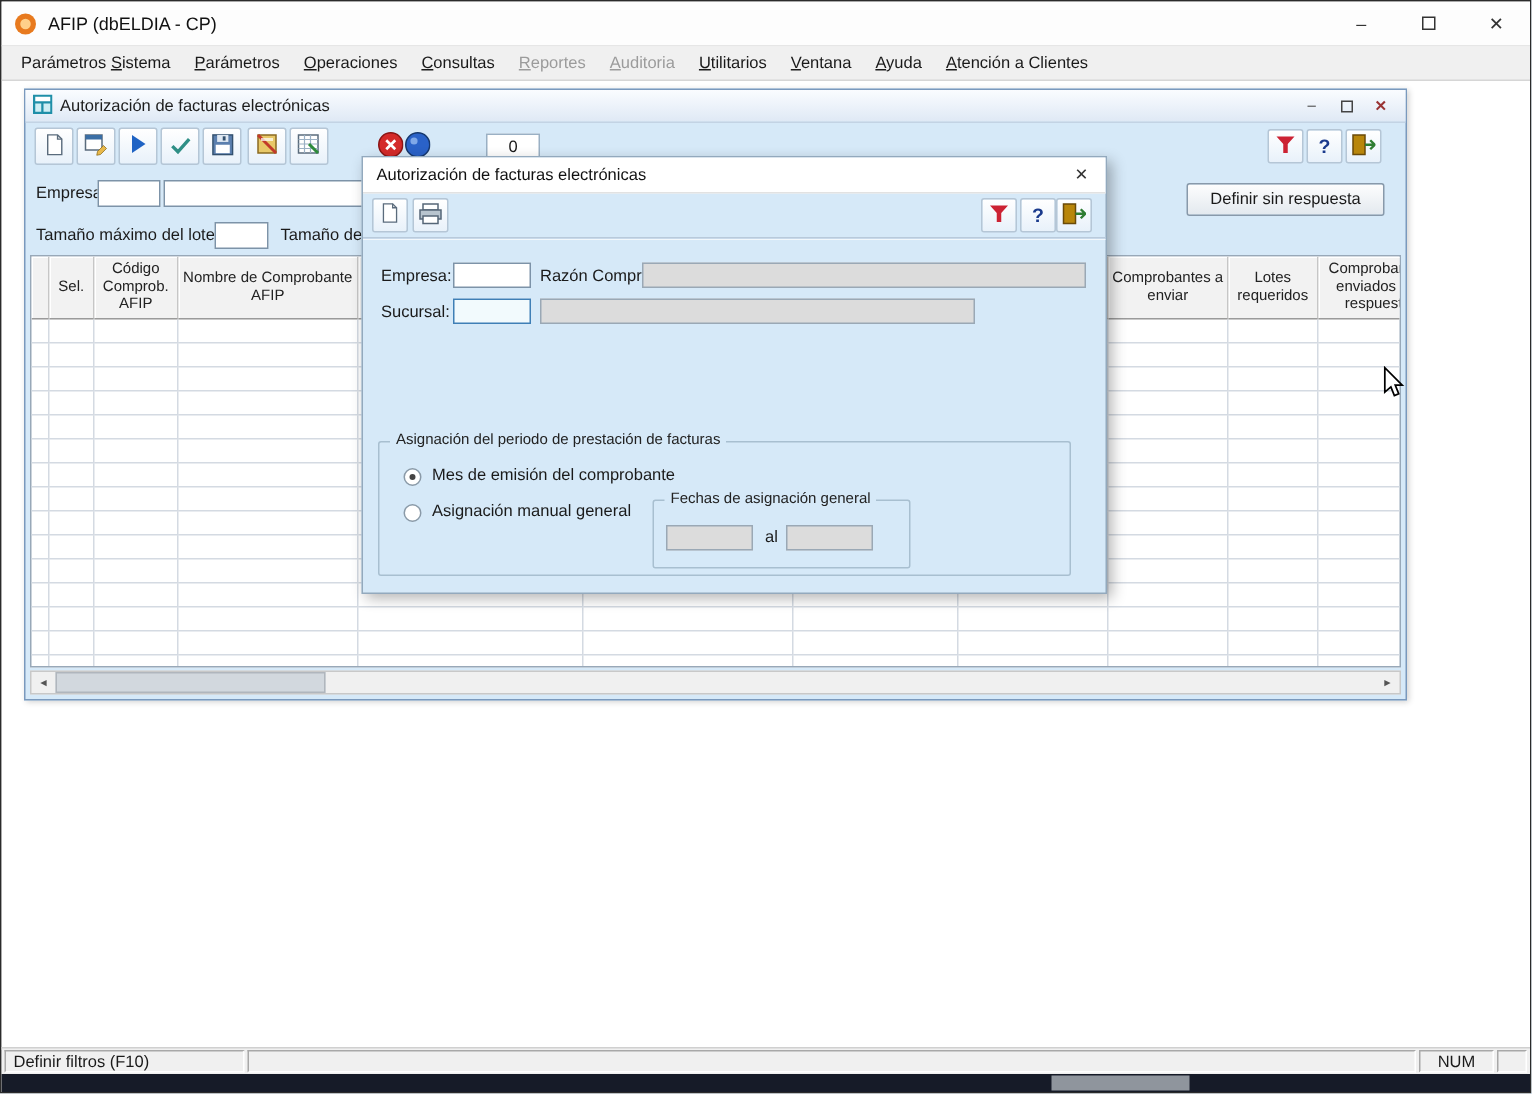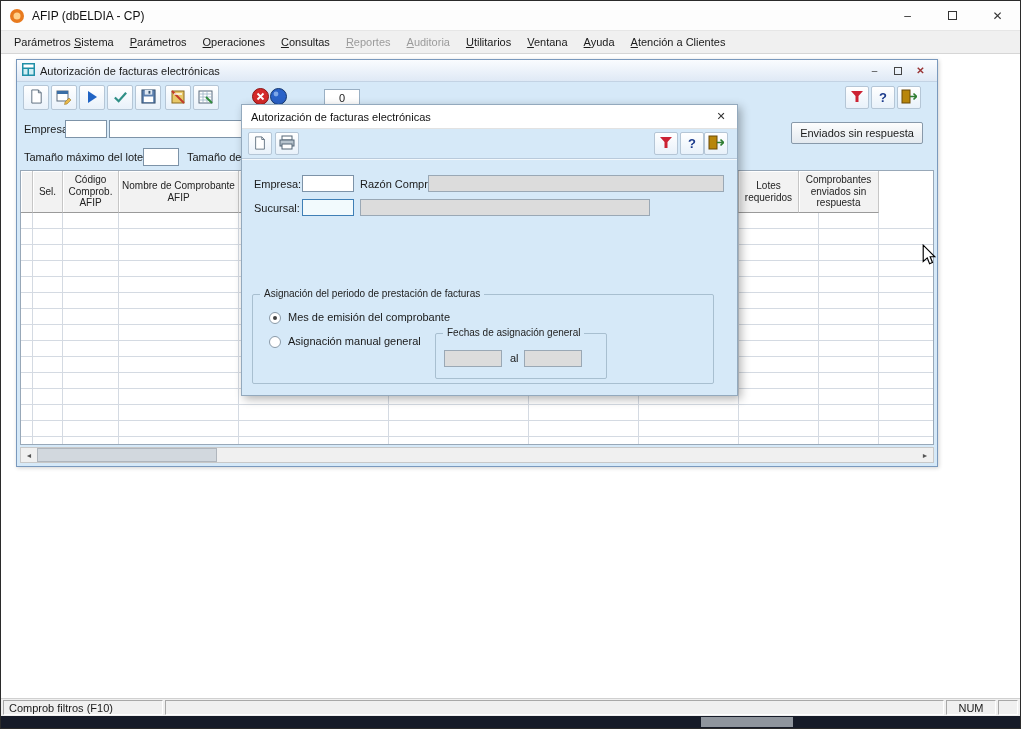--- a/index.html
+++ b/index.html
@@ -214,36 +214,37 @@
                 <rect x="1" y="1" width="8" height="13" fill="#b8860b" stroke="#6a4a08"></rect>
                 <path d="M9 7.5h6M12.5 4.5l3 3-3 3" stroke="#2e7d32" stroke-width="1.6" fill="none"></path>
               </svg></span>
         </div>
       </div>
 
       <div class="c-form">
         <span class="flabel" style="left:7px;top:9px">Empresa:</span>
         <div class="field" style="left:48px;top:6px;width:42px"></div>
         <div class="field" style="left:92px;top:6px;width:430px"></div>
-        <div class="btn-enviados">Enviados sin respuesta</div>
+        <div class="btn-enviados">Definir sin respuesta</div>
         <span class="flabel" style="left:7px;top:37px">Tamaño máximo del lote:</span>
         <div class="field" style="left:126px;top:34px;width:36px"></div>
         <span class="flabel" style="left:170px;top:37px">Tamaño del</span>
       </div>
 
       <div class="c-grid">
         <div class="g-header">
             <div class="gh-cell" style="width: 12px;"></div>
             <div class="gh-cell" style="width: 30px;">Sel.</div>
             <div class="gh-cell" style="width: 56px;">Código Comprob. AFIP</div>
             <div class="gh-cell" style="width: 120px;">Nombre de Comprobante AFIP</div>
             <div class="gh-cell" style="width: 150px;"></div>
             <div class="gh-cell" style="width: 140px;"></div>
             <div class="gh-cell" style="width: 110px;"></div>
             <div class="gh-cell" style="width: 100px;">Comprobantes pendientes</div>
+            <div class="gh-cell" style="width: 80px;">Comprobantes a enviar</div>
             <div class="gh-cell" style="width: 60px;">Lotes requeridos</div>
             <div class="gh-cell" style="width: 80px;">Comprobantes enviados sin respuesta</div>
           </div>
         <div>
             <div class="g-row">
               <div class="g-cell" style="width: 12px;"></div>
               <div class="g-cell" style="width: 30px;"></div>
               <div class="g-cell" style="width: 56px;"></div>
               <div class="g-cell" style="width: 120px;"></div>
               <div class="g-cell" style="width: 150px;"></div>
@@ -512,21 +513,21 @@
     </section>
 
     <span class="cursor">
       <svg width="16" height="22" viewBox="0 0 12 19">
           <path d="M1 1v14l3.5-3 2 5 2.5-1-2-5H11z" fill="#fff" stroke="#000"></path>
         </svg>
     </span>
   </div>
 
   <footer class="statusbar">
-    <div class="sb-panel sb-left">Comprob filtros (F10)</div>
+    <div class="sb-panel sb-left">Definir filtros (F10)</div>
     <div class="sb-panel sb-fill"></div>
     <div class="sb-panel sb-num">NUM</div>
     <div class="sb-panel sb-grip"></div>
   </footer>
 
   <div class="taskbar">
     <div class="tb-item"></div>
   </div>
 </div>
 

